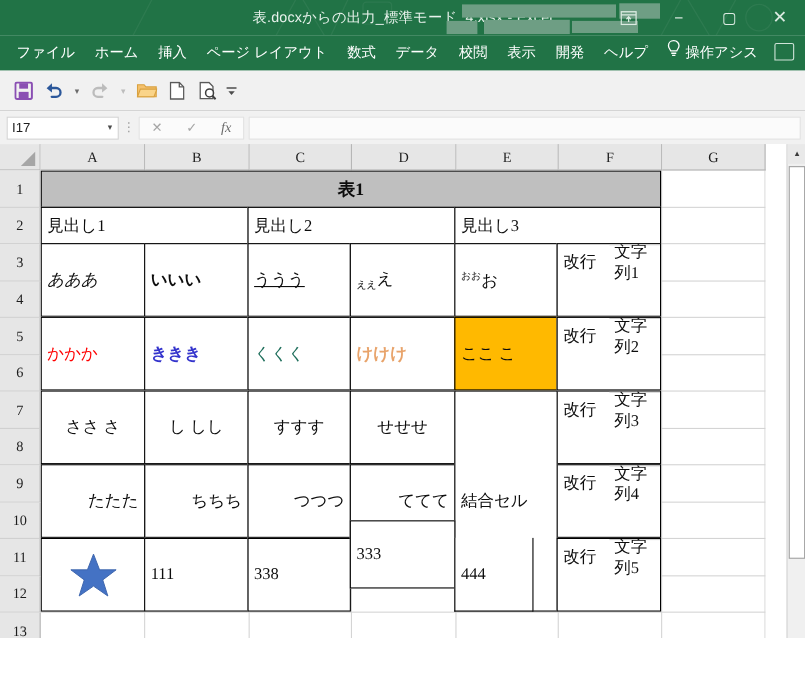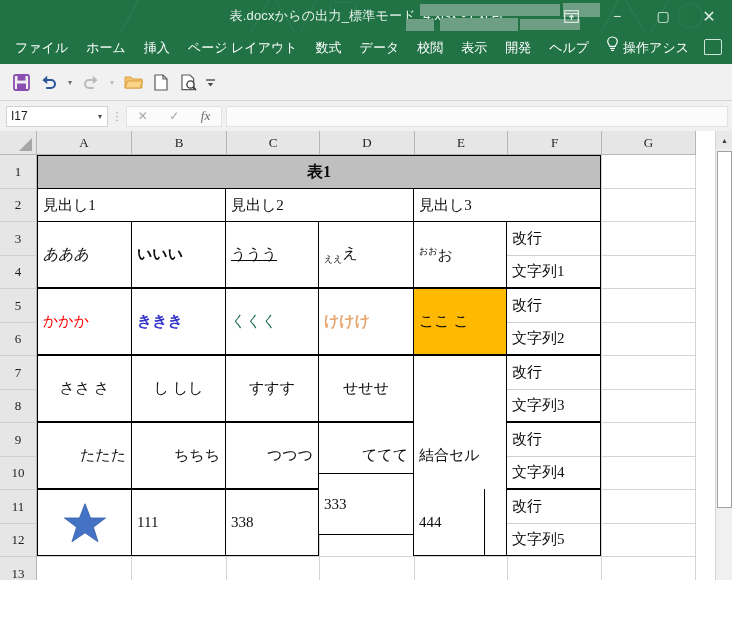--- a/index.html
+++ b/index.html
@@ -217,21 +217,21 @@
   .fill-orange { background: #ffb900; }
 
   .italic { font-style: italic; }
   .bold   { font-weight: bold; }
   .uline  { text-decoration: underline; }
 
   .sub { font-size: 9px; vertical-align: sub; }
   .sup { font-size: 9px; vertical-align: super; }
 
   .twoline {
-    flex-direction: column;
+    flex-direction: row;
     justify-content: center;
     align-items: flex-start;
     padding: 0;
   }
   .twoline .ln {
     height: 50%;
     width: 100%;
     display: flex; align-items: center;
     padding-left: 5px;
     font-size: 15px;

